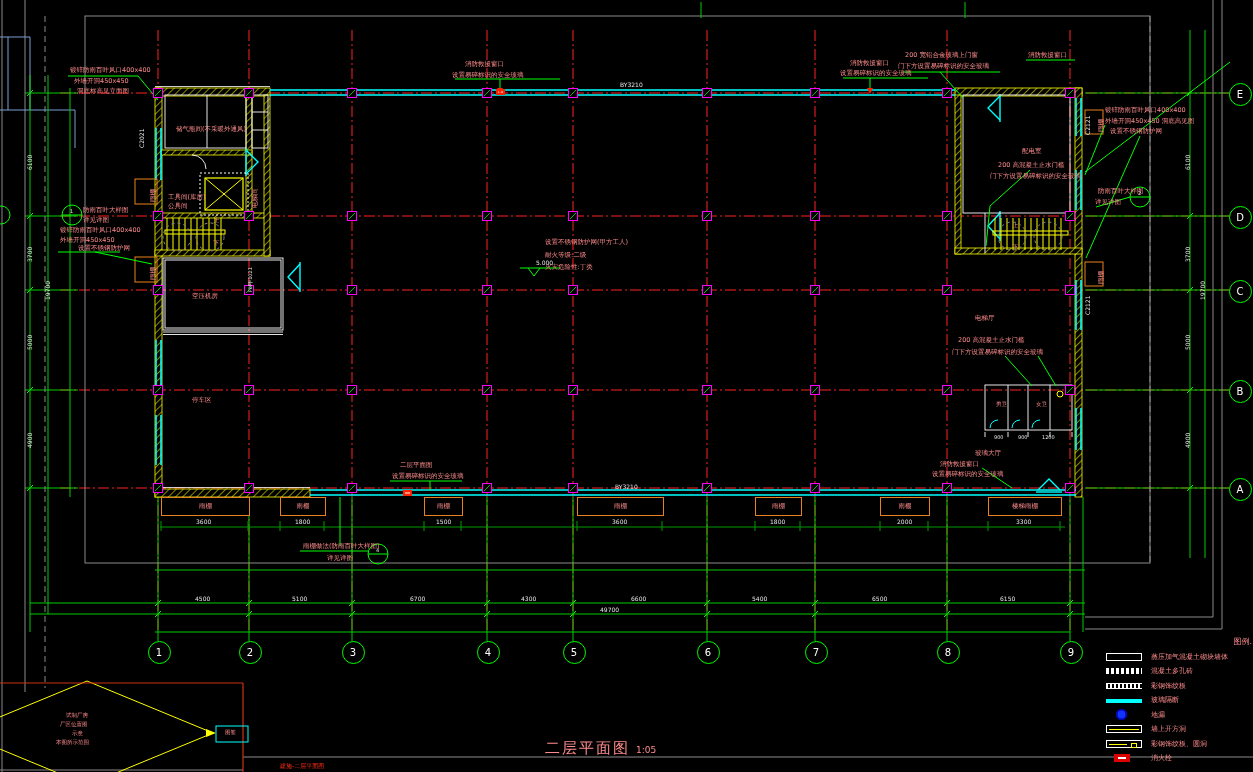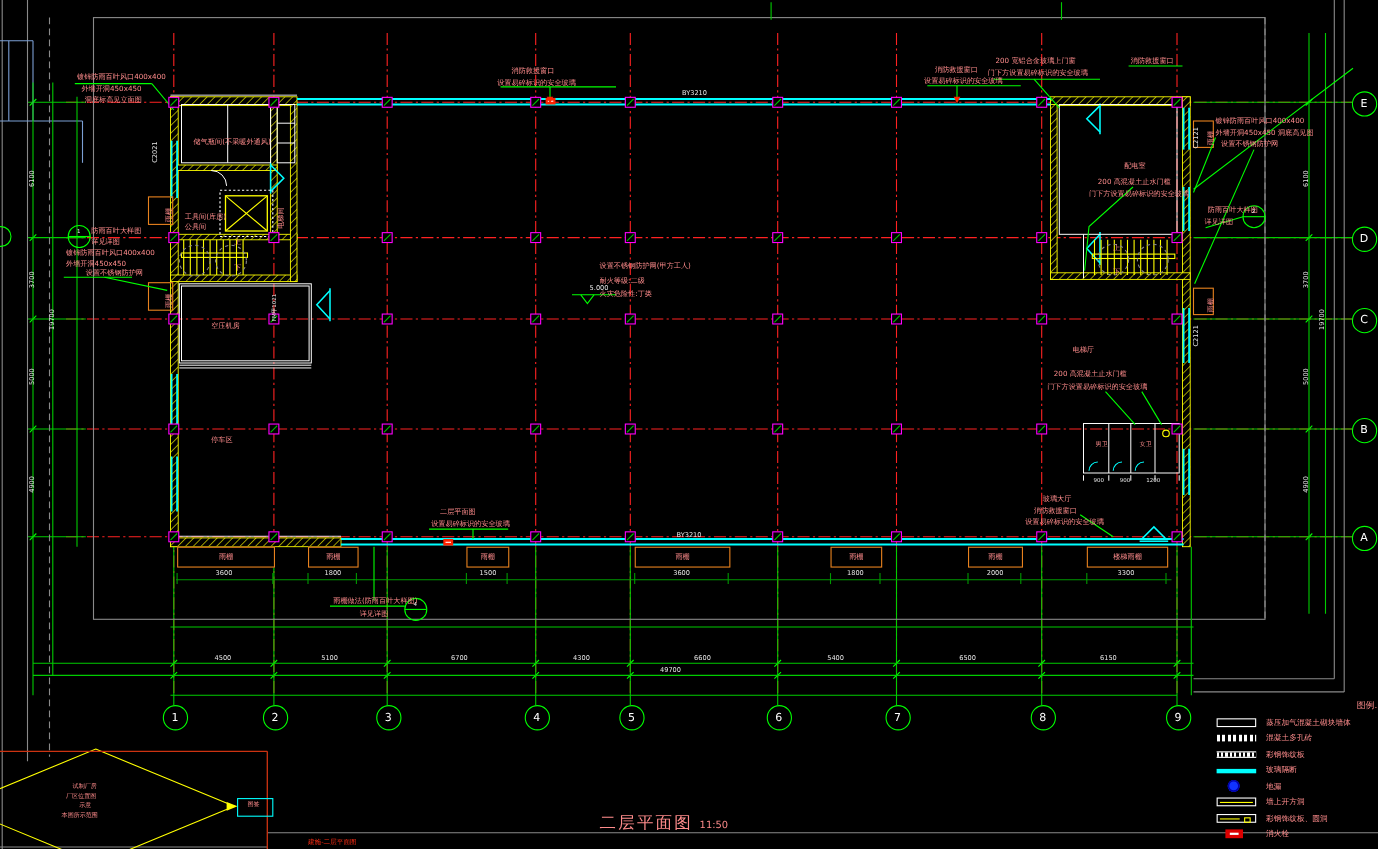--- a/index.html
+++ b/index.html
@@ -567,21 +567,21 @@
       <div class="lbl" style="left: 1022px; top: 148px;">配电室</div>
       <div class="lbl" style="left: 998px; top: 162px;">200 高混凝土止水门槛</div>
       <div class="lbl" style="left: 990px; top: 173px;">门下方设置易碎标识的安全玻璃</div>
       <div class="lbl" style="left: 1012px; top: 222px;">上</div>
       <div class="lbl" style="left: 1012px; top: 244px;">下</div>
       <div class="lbl" style="left: 975px; top: 315px;">电梯厅</div>
       <div class="lbl" style="left: 958px; top: 337px;">200 高混凝土止水门槛</div>
       <div class="lbl" style="left: 952px; top: 349px;">门下方设置易碎标识的安全玻璃</div>
       <div class="lbl" style="left: 996px; top: 401px; font-size: 5.5px;">男卫</div>
       <div class="lbl" style="left: 1036px; top: 401px; font-size: 5.5px;">女卫</div>
-      <div class="lbl" style="left: 948px; top: 450px;">玻璃大厅</div>
+      <div class="lbl" style="left: 948px; top: 450px; padding-left: 27px;">玻璃大厅</div>
       <div class="lbl" style="left: 940px; top: 461px;">消防救援窗口</div>
       <div class="lbl" style="left: 932px; top: 471px;">设置易碎标识的安全玻璃</div>
       <div class="lbl" style="left: 400px; top: 462px;">二层平面图</div>
       <div class="lbl" style="left: 392px; top: 473px;">设置易碎标识的安全玻璃</div>
       <div class="lbl" style="left: 303px; top: 543px;">雨棚做法(防雨百叶大样图)</div>
       <div class="lbl" style="left: 327px; top: 555px;">详见详图</div>
       <div class="lbl" style="left: 70px; top: 67px;">镀锌防雨百叶风口400x400</div>
       <div class="lbl" style="left: 74px; top: 78px;">外墙开洞450x450</div>
       <div class="lbl" style="left: 77px; top: 88px;">洞底标高见立面图</div>
       <div class="lbl" style="left: 465px; top: 61px;">消防救援窗口</div>
@@ -646,21 +646,21 @@
       <div class="lbl dim" style="left: 1138px; top: 190px; font-size: 5px;">2</div>
       <div class="lbl tiny" style="left: 66px; top: 712px;">试制厂房</div>
       <div class="lbl tiny" style="left: 60px; top: 721px;">厂区位置图</div>
       <div class="lbl tiny" style="left: 72px; top: 730px;">示意</div>
       <div class="lbl tiny" style="left: 56px; top: 739px;">本图所示范围</div>
       <div class="lbl tiny" style="left: 225px; top: 729px;">图签</div>
       <div class="lbl red" style="left: 280px; top: 762px;">建施-二层平面图</div>
     </div>
 
 <div id="title-block">
-  <span id="title-text">二层平面图</span><span id="title-scale">11:50</span>
+  <span id="title-text">二层平面图</span><span id="title-scale">1:05</span>
 </div>
 
 <div id="legend">
   <div id="legend-title">图例.</div>
   <div id="legend-rows">
         <div class="lg-row">
           <span class="sw sw-wall"></span>
           <span class="lg-label">蒸压加气混凝土砌块墙体</span>
         </div>
         <div class="lg-row">

